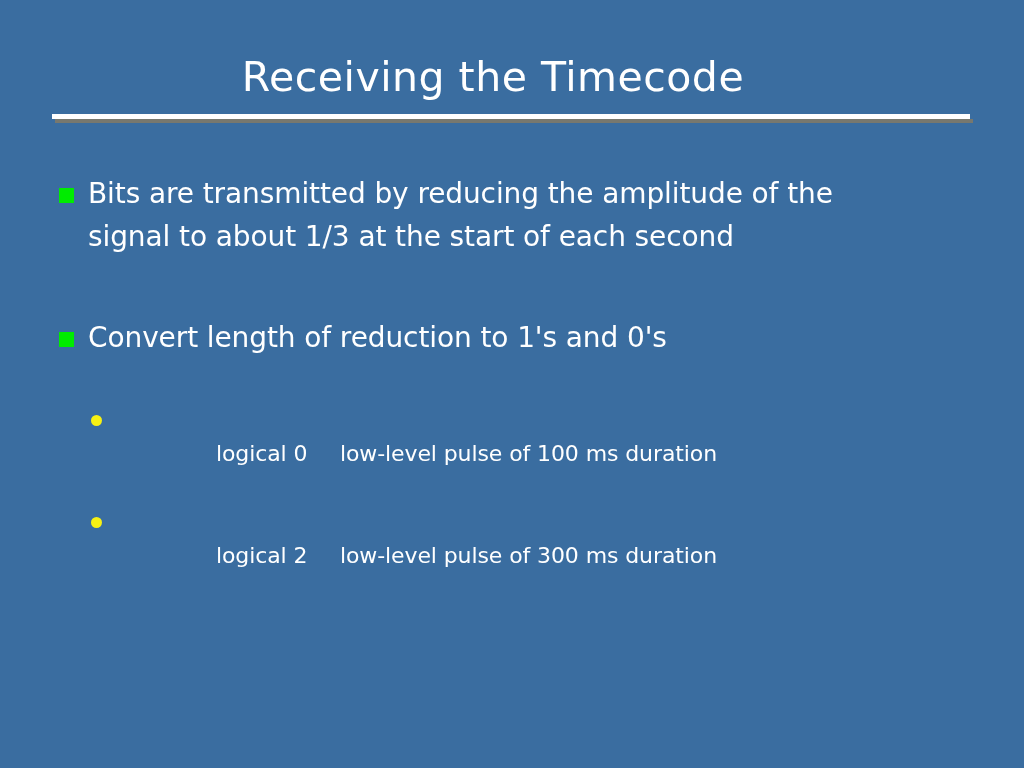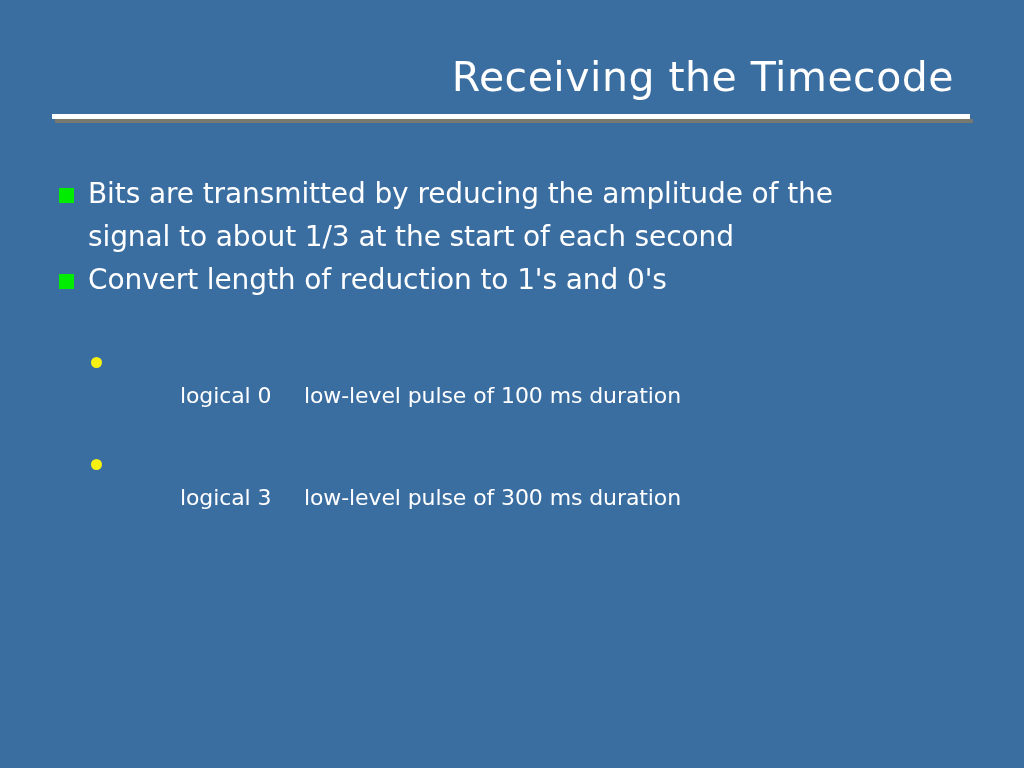--- a/index.html
+++ b/index.html
@@ -18,24 +18,24 @@
     position: relative;
     width: 1024px;
     height: 768px;
     background: #3a6da0;
     box-sizing: border-box;
   }
 
   
   #title-block {
     position: absolute;
-    left: 0;
+    left: 16px;
     top: 52px;
     width: 954px;
-    text-align: right;
+    text-align: center;
   }
   #slide-title {
     display: block;
     font-family: "DejaVu Sans", sans-serif;
     font-size: 41px;
     font-weight: 400;
     color: #ffffff;
     letter-spacing: 0.5px;
     line-height: 50px;
     white-space: nowrap;
@@ -77,20 +77,21 @@
   .bullet-row {
     display: flex;
     align-items: flex-start;
   }
 
   
   .level1 {
     margin-bottom: 0;
   }
   .level1 + .level1 {
+    margin-top: 58px;
   }
   .marker-square {
     flex: 0 0 auto;
     width: 15px;
     height: 15px;
     background: #00ec00;
     margin-top: 16px;
     margin-right: 14px;
   }
   .level1-text {
@@ -103,20 +104,21 @@
     max-width: 800px;
   }
 
   
   #sub-list {
     margin-top: 44px;
     margin-left: 32px;
   }
   .level2 {
     align-items: flex-start;
+    gap: 36px;
   }
   .marker-dot {
     flex: 0 0 auto;
     width: 11px;
     height: 11px;
     border-radius: 50%;
     background: #f7f113;
     margin-top: 12px;
     margin-right: 9px;
   }
@@ -165,21 +167,21 @@
       <div class="bullet-row level2">
         <span class="marker-dot" style="background: rgb(247, 241, 19);"></span>
         <span class="level2-text">
           <span class="sub-label">logical 0</span><span>low-level pulse of 100 ms duration</span>
         </span>
       </div>
 
       <div class="bullet-row level2">
         <span class="marker-dot" style="background: rgb(247, 241, 19);"></span>
         <span class="level2-text">
-          <span class="sub-label">logical 3</span><span>low-level pulse of 300 ms duration</span>
+          <span class="sub-label">logical 2</span><span>low-level pulse of 300 ms duration</span>
         </span>
       </div>
 
     </div>
 
   </div>
 
 </div>
 
 </body></html>

